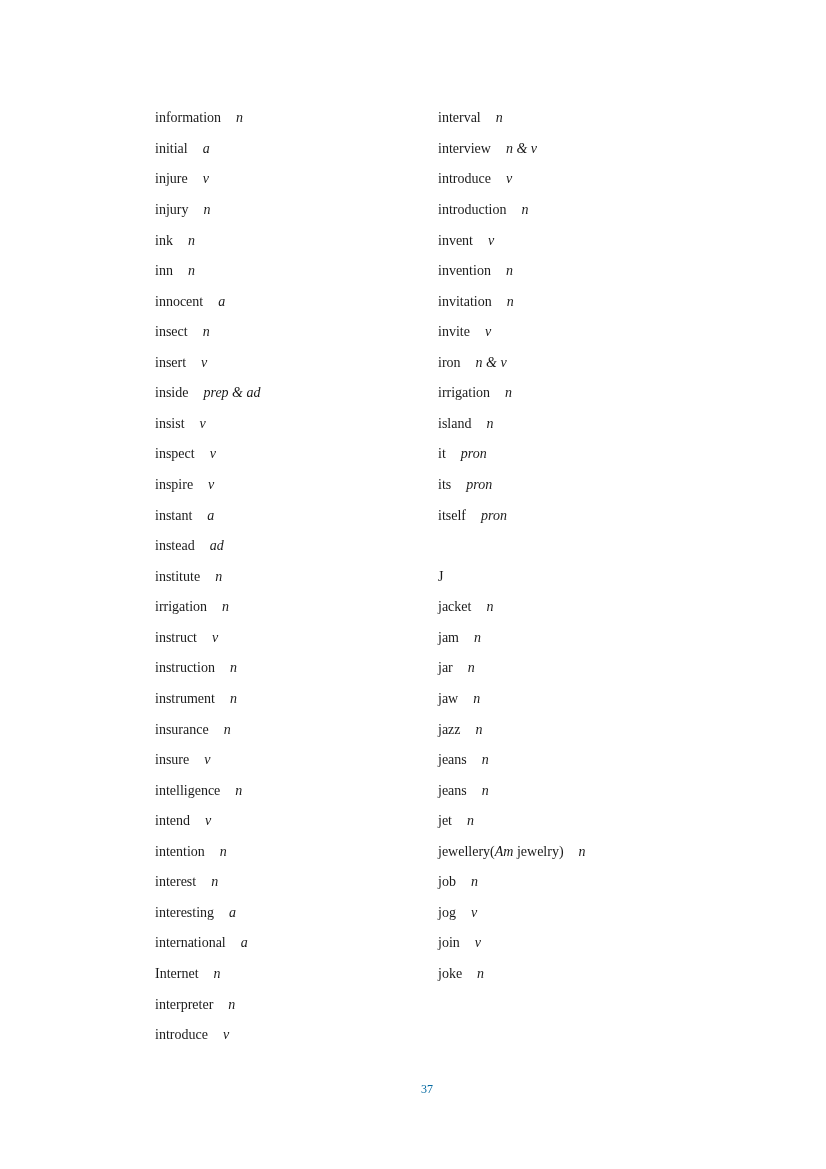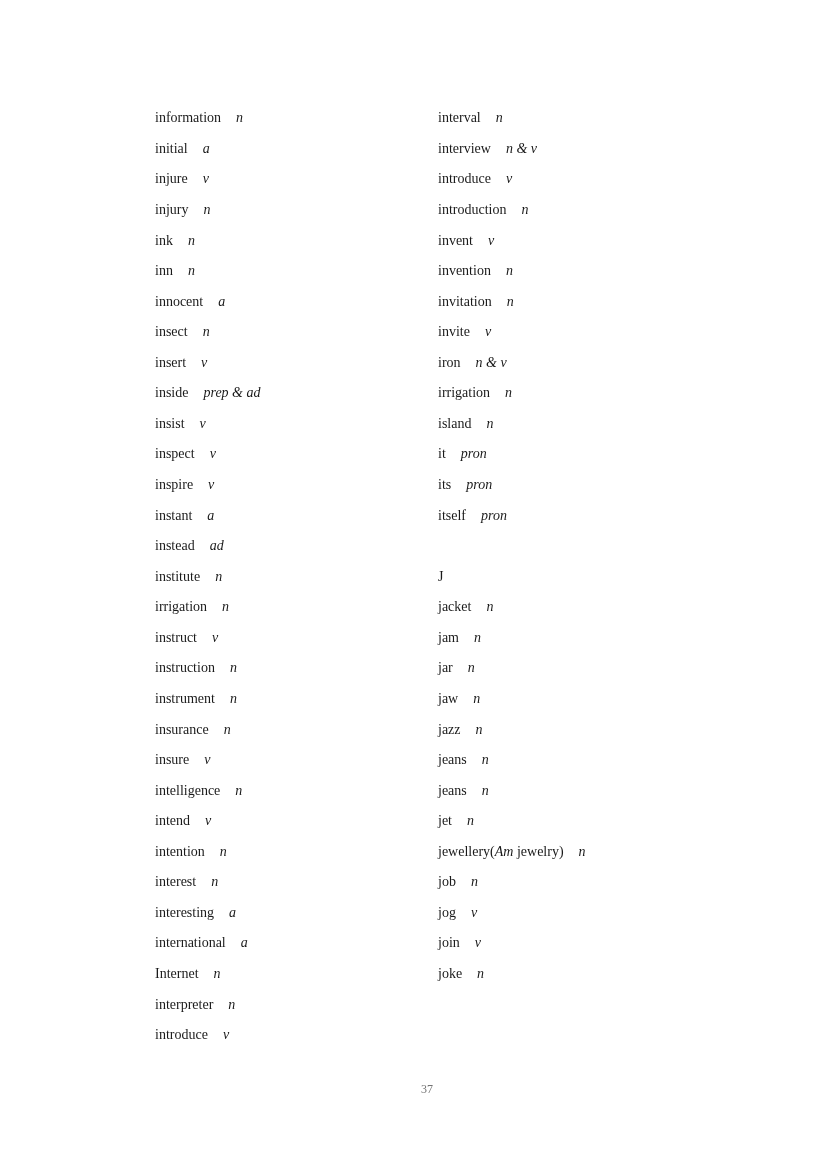--- a/index.html
+++ b/index.html
@@ -39,21 +39,21 @@
     margin-left: 15px;
   }
   .page-number {
     position: absolute;
     top: 1082px;
     left: 0;
     width: 100%;
     text-align: center;
     text-indent: 28px;
     font-size: 12px;
-    color: #737373;
+    color: #0369a1;
   }
 </style>
 </head>
 <body>
 
 <div class="page">
   <div class="col col-left">
       <div class="row"><span class="word">information</span><span class="pos">n</span></div>
       <div class="row"><span class="word">initial</span><span class="pos">a</span></div>
       <div class="row"><span class="word">injure</span><span class="pos">v</span></div>

